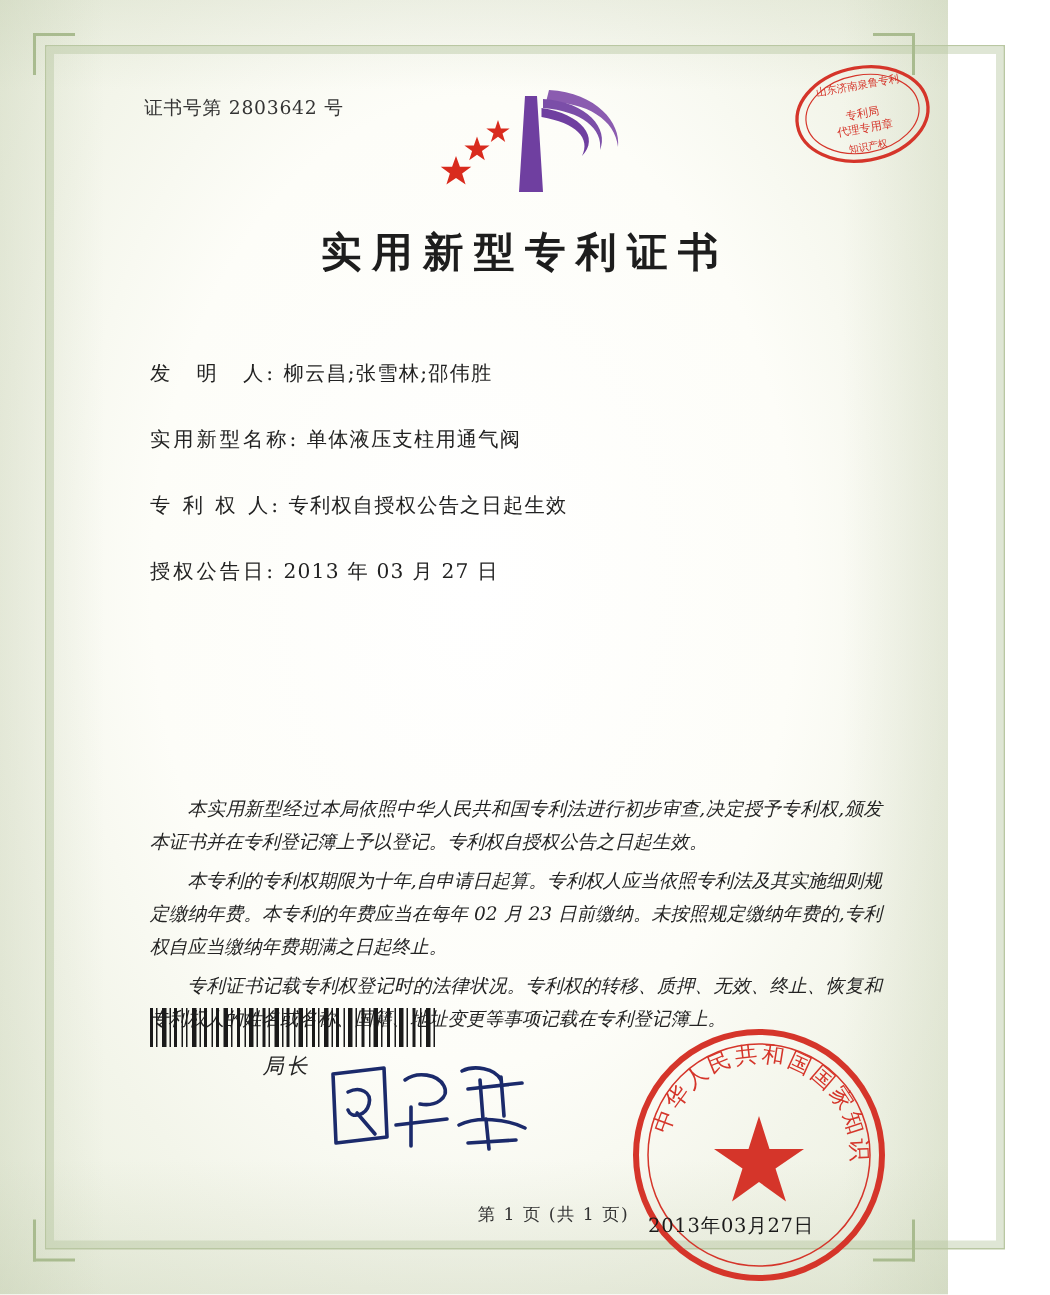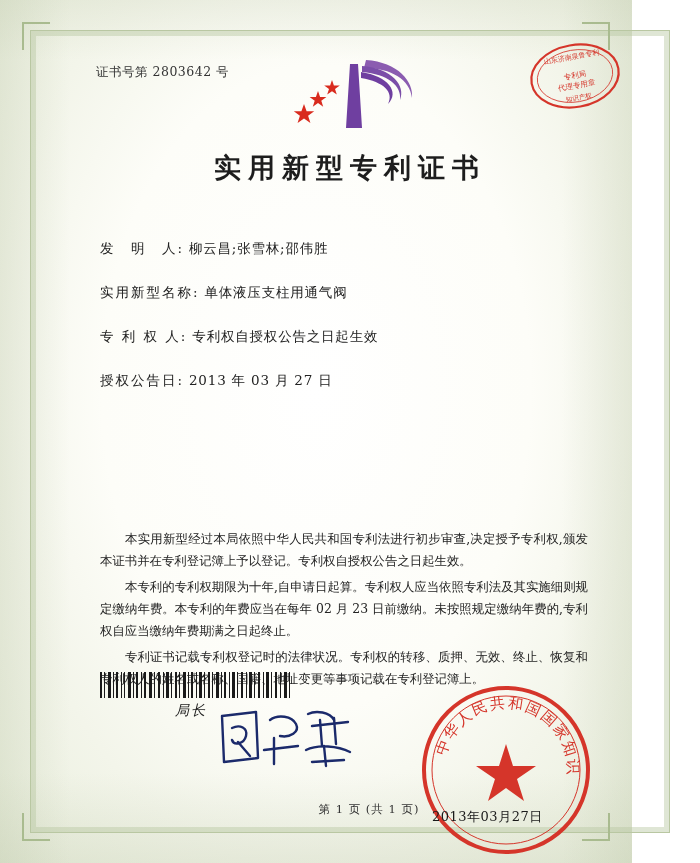--- a/index.html
+++ b/index.html
@@ -115,20 +115,21 @@
     width: 500px;
     font-family: "DejaVu Serif", "Liberation Serif", serif;
     font-size: 12.4px;
     line-height: 22px;
     color: #232323;
     text-align: justify;
   }
   .body-text p {
     margin: 0 12px 4px 0;
     text-indent: 25px;
+    font-style: italic;
   }
 
   
   .barcode {
     position: absolute;
     left: 100px; top: 672px;
     width: 190px; height: 26px;
   }
 
   

